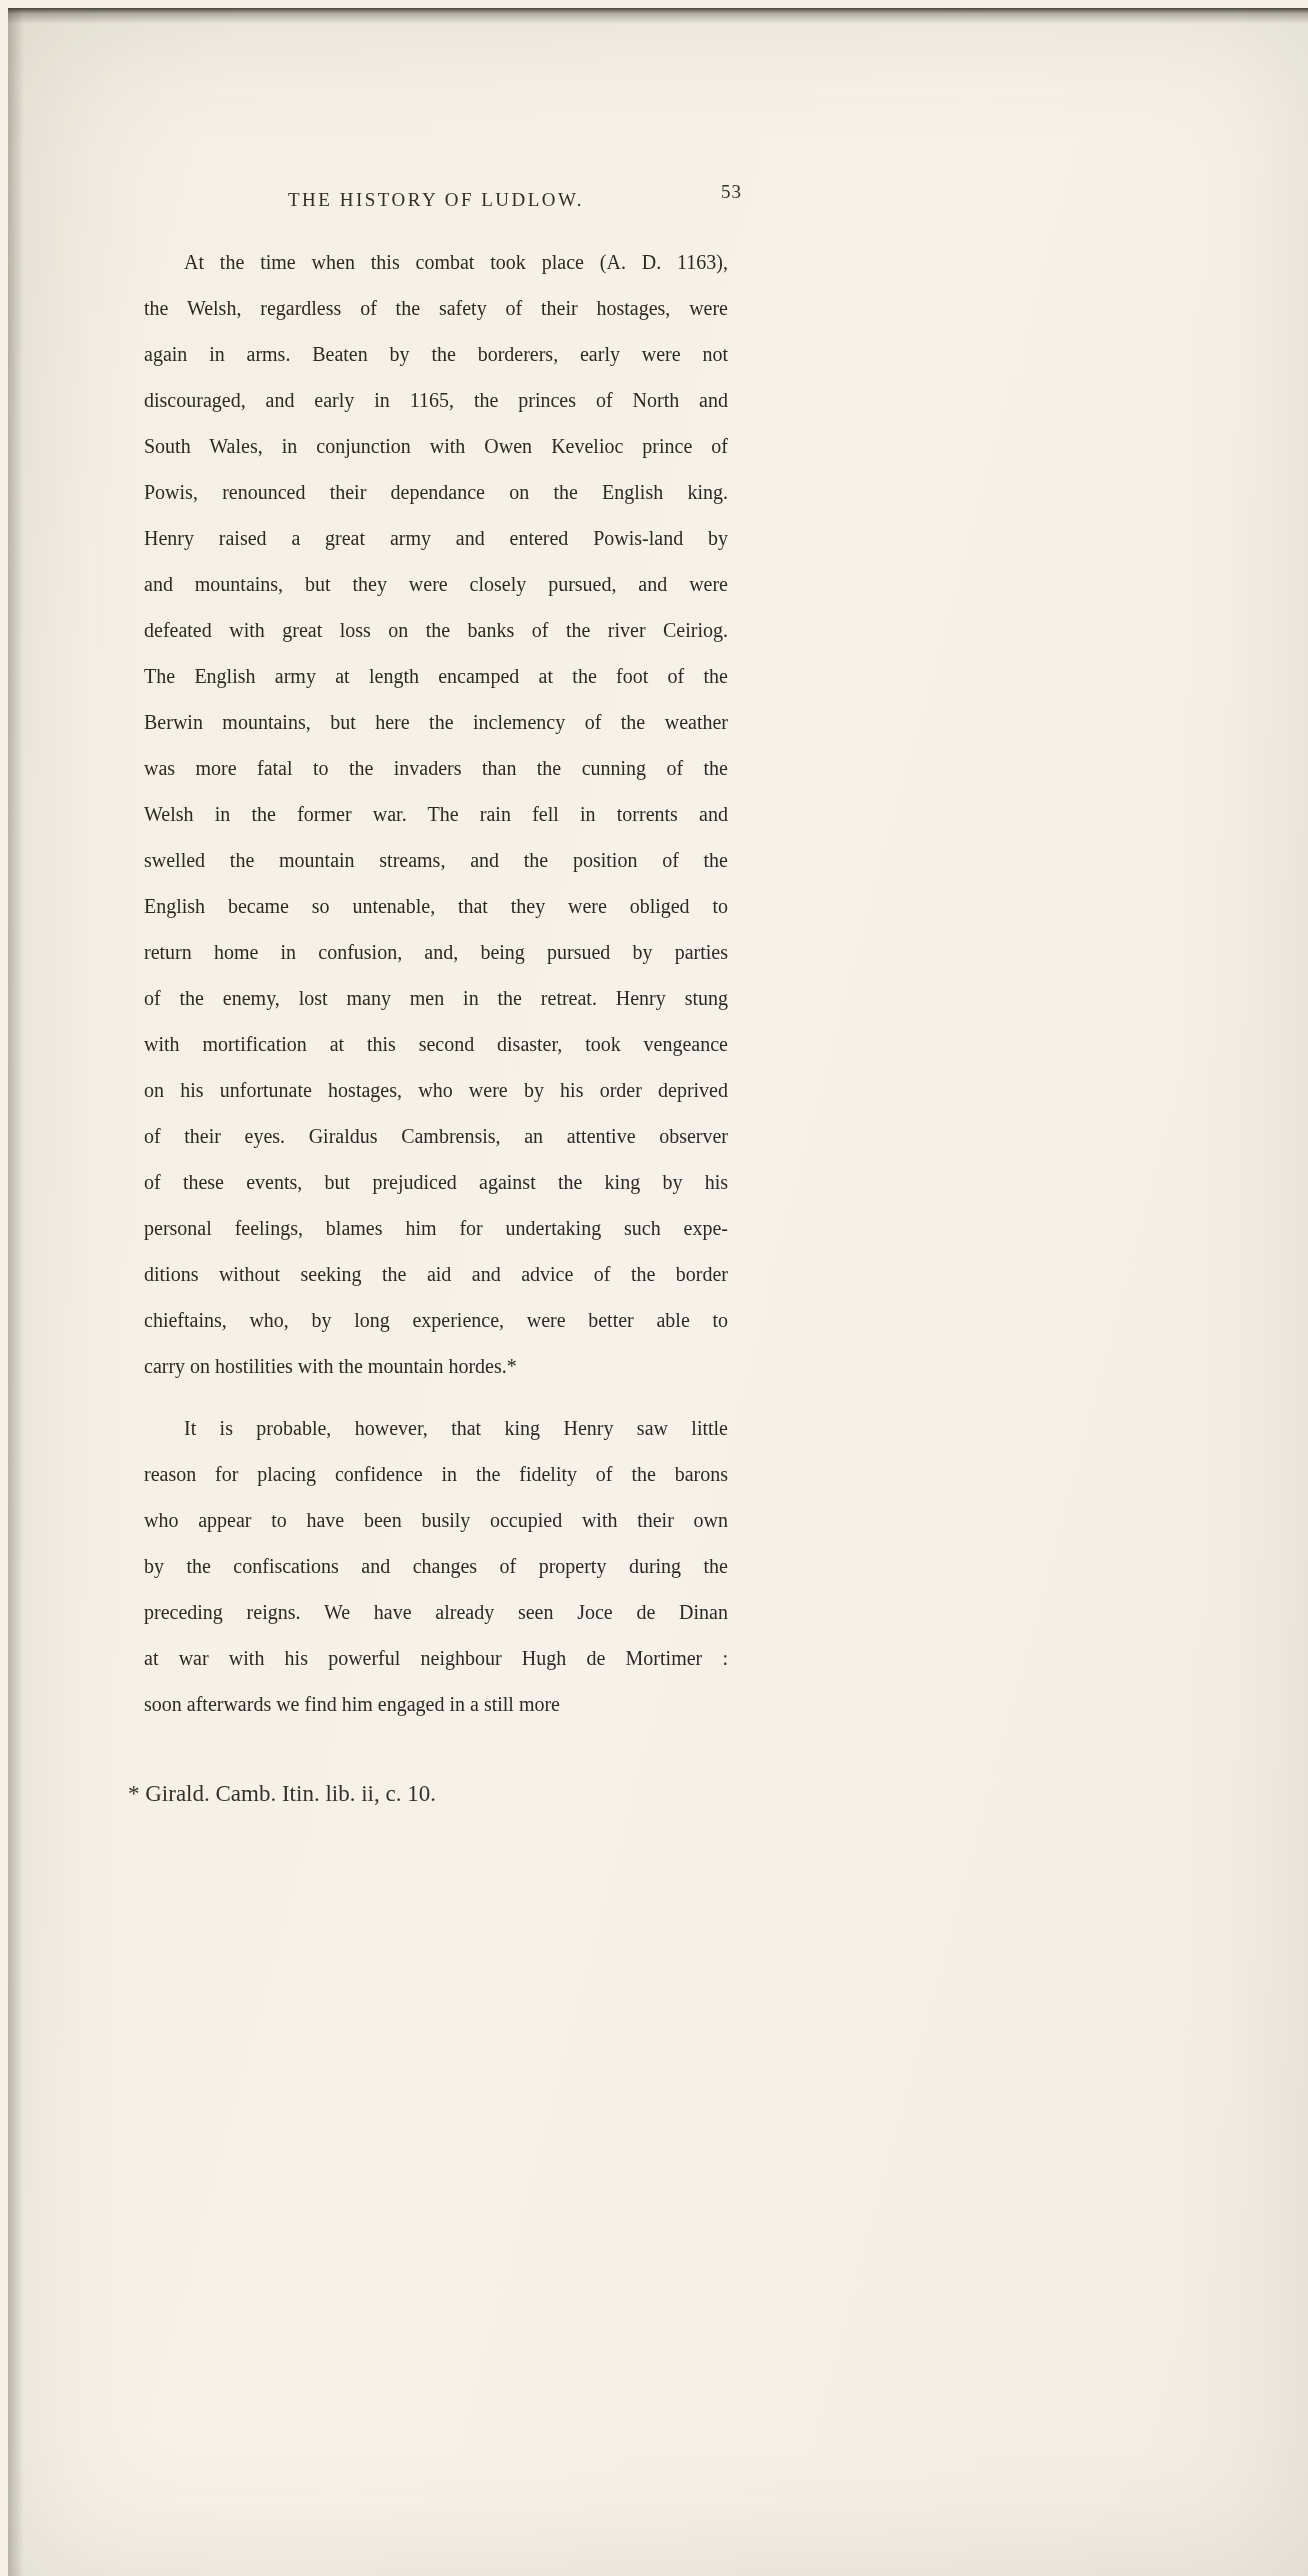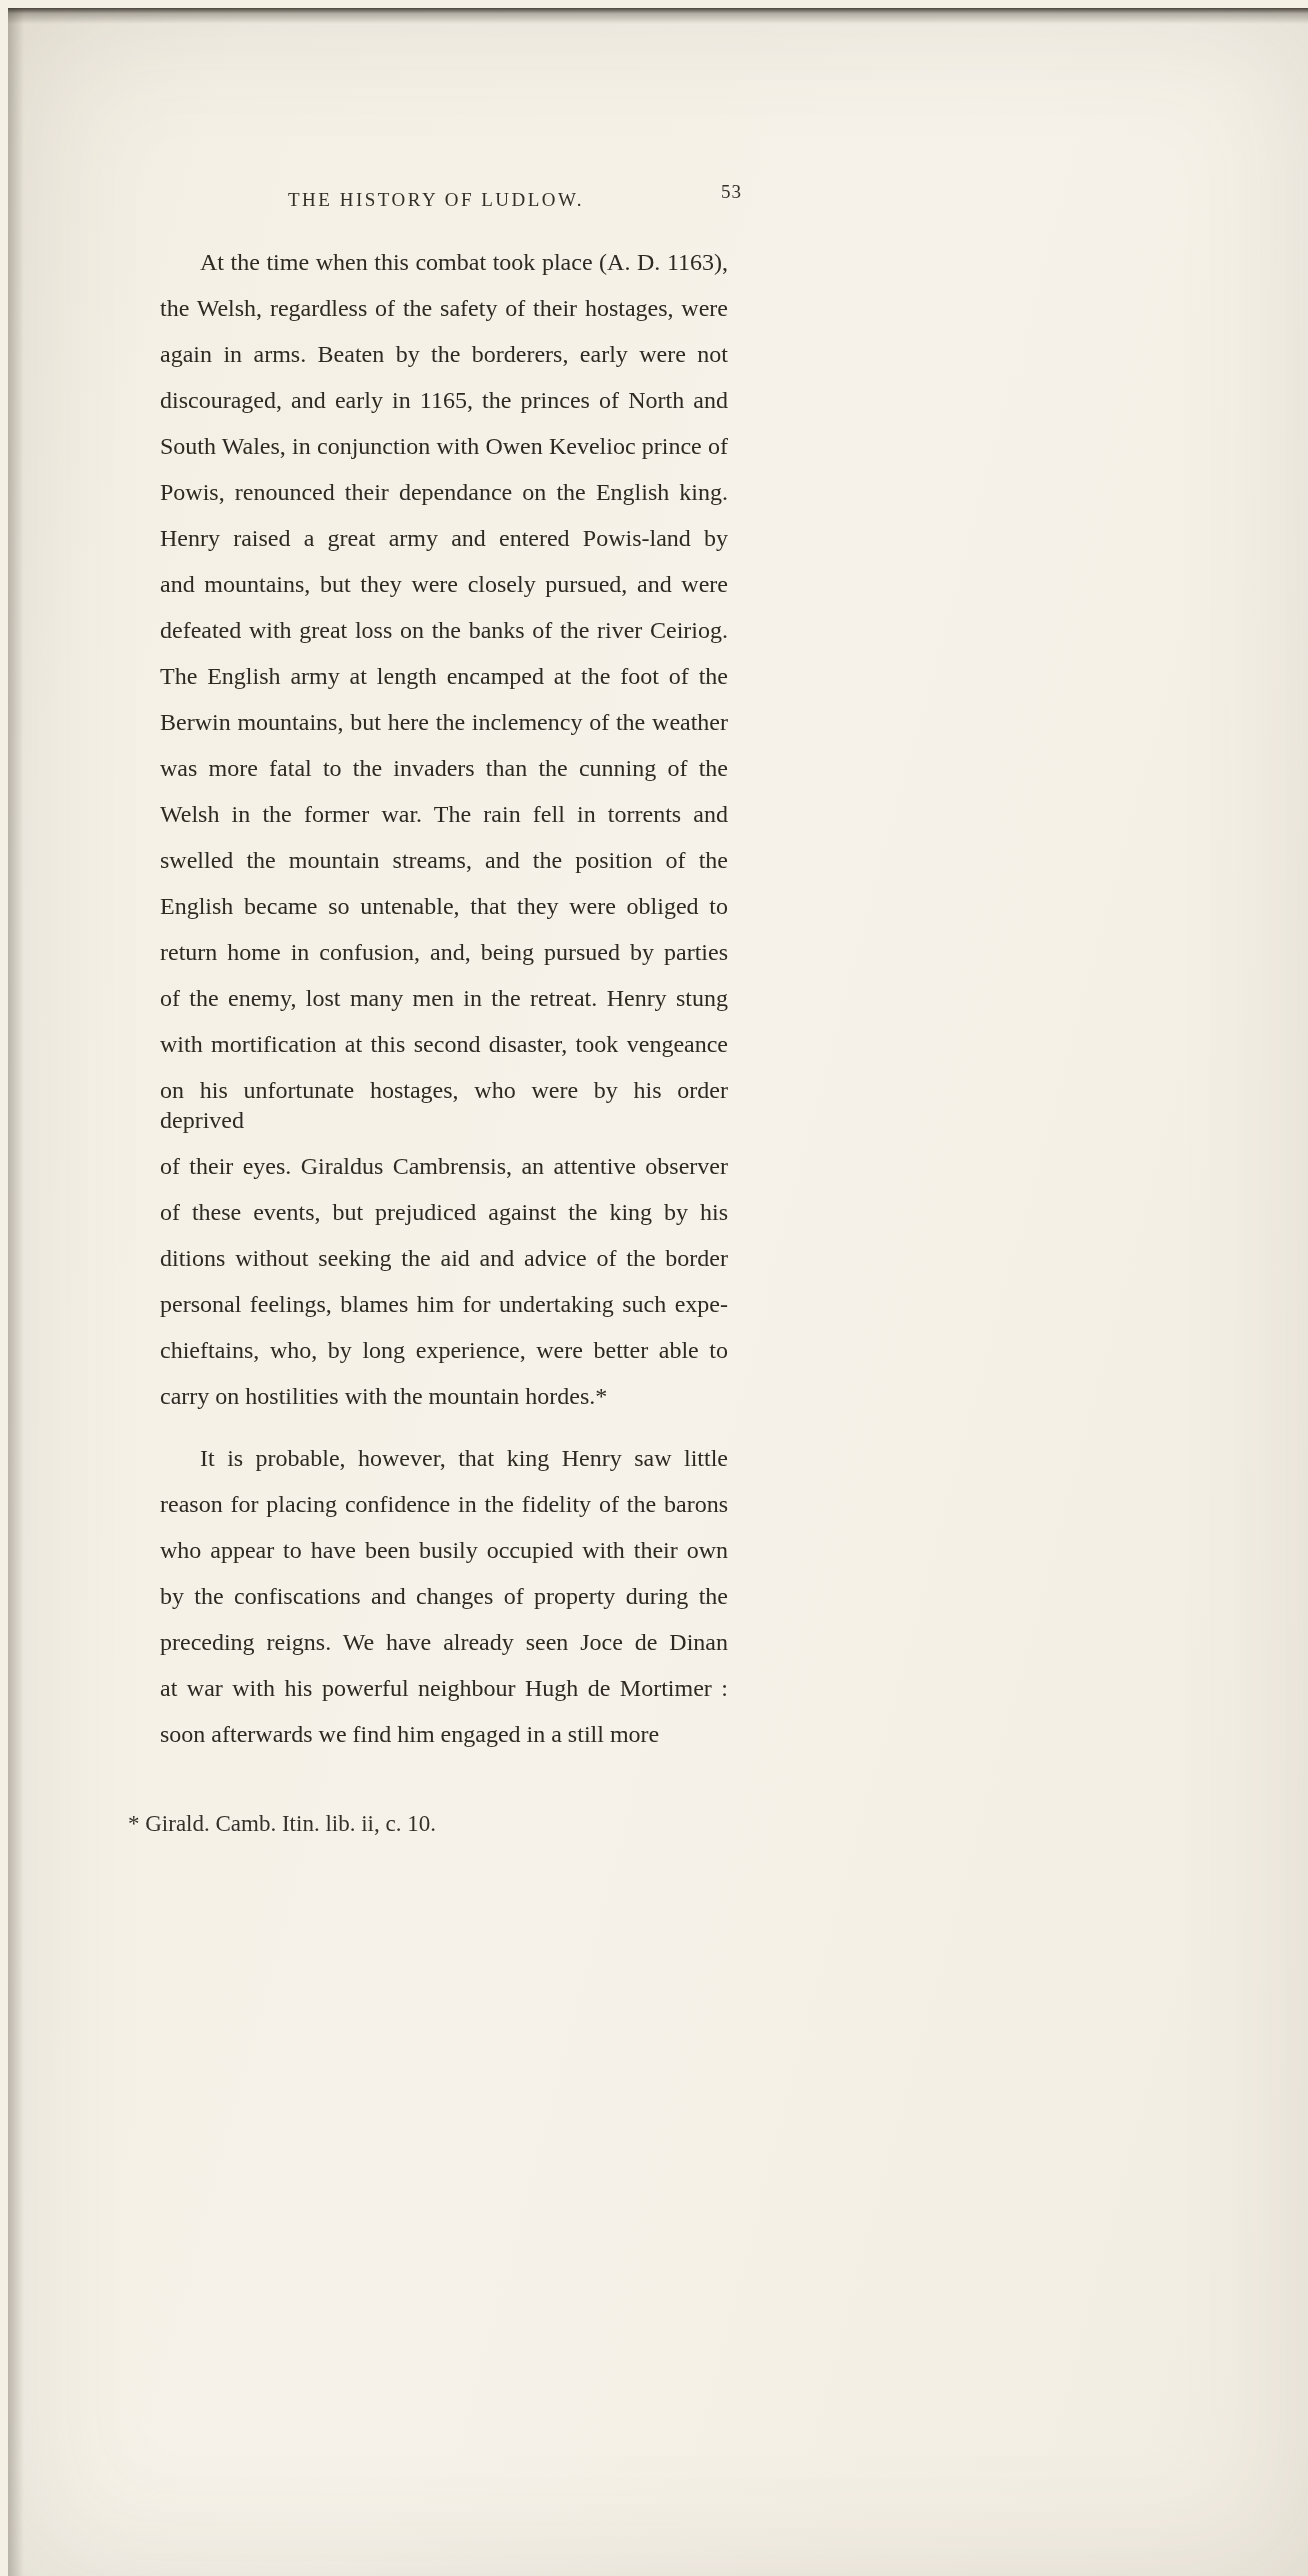--- a/index.html
+++ b/index.html
@@ -54,23 +54,22 @@
     white-space: nowrap;
   }
   .head-number {
     position: absolute;
     right: 2px;
     top: 0;
     letter-spacing: 1px;
   }
   .body-text {
     margin-top: 20px;
-    font-size: 24px;
+    font-size: 20px;
     line-height: 30px;
-    margin-left: 16px;
   }
   .paragraph .line {
     text-align: justify;
     text-align-last: justify;
   }
   .paragraph .line.first { text-indent: 40px; }
   .paragraph .line.last  { text-align-last: left; }
   .footnote {
     margin-top: 30px;
     font-size: 23px;
@@ -106,22 +105,22 @@
           <div class="line">was more fatal to the invaders than the cunning of the</div>
           <div class="line">Welsh in the former war. The rain fell in torrents and</div>
           <div class="line">swelled the mountain streams, and the position of the</div>
           <div class="line">English became so untenable, that they were obliged to</div>
           <div class="line">return home in confusion, and, being pursued by parties</div>
           <div class="line">of the enemy, lost many men in the retreat. Henry stung</div>
           <div class="line">with mortification at this second disaster, took vengeance</div>
           <div class="line">on his unfortunate hostages, who were by his order deprived</div>
           <div class="line">of their eyes. Giraldus Cambrensis, an attentive observer</div>
           <div class="line">of these events, but prejudiced against the king by his</div>
+          <div class="line">personal feelings, blames him for undertaking such expe-</div>
           <div class="line">ditions without seeking the aid and advice of the border</div>
-          <div class="line">personal feelings, blames him for undertaking such expe-</div>
           <div class="line">chieftains, who, by long experience, were better able to</div>
           <div class="line last">carry on hostilities with the mountain hordes.*</div>
         </div>
       <div class="paragraph">
           <div class="line first">It is probable, however, that king Henry saw little</div>
           <div class="line">reason for placing confidence in the fidelity of the barons</div>
           <div class="line">who appear to have been busily occupied with their own</div>
           <div class="line">by the confiscations and changes of property during the</div>
           <div class="line">preceding reigns. We have already seen Joce de Dinan</div>
           <div class="line">at war with his powerful neighbour Hugh de Mortimer :</div>

